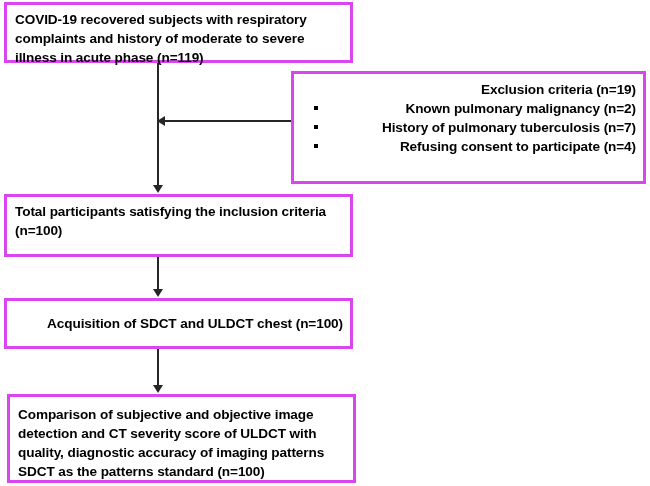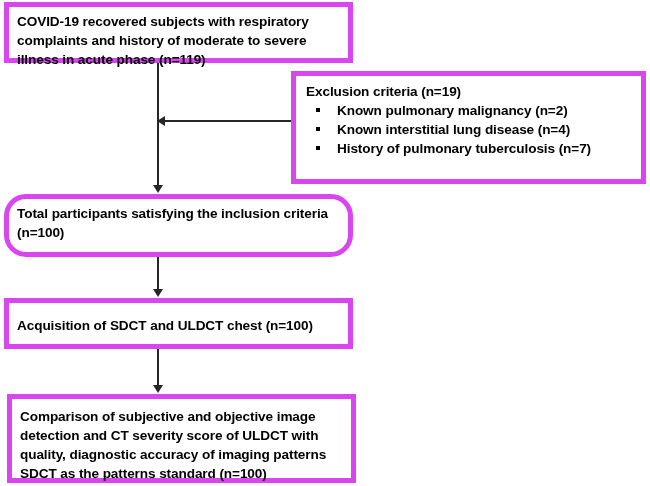--- a/index.html
+++ b/index.html
@@ -11,40 +11,40 @@
     position: relative;
     width: 650px;
     height: 486px;
     background: #ffffff;
     font-family: "Liberation Sans", sans-serif;
     overflow: hidden;
   }
   .box {
     position: absolute;
     box-sizing: border-box;
-    border: 5px solid #d946ef;
+    border: 3px solid #d946ef;
     background: #ffffff;
     color: #000000;
     font-weight: bold;
     font-size: 13.6px;
     line-height: 19px;
     letter-spacing: -0.1px;
   }
   .box-inner {
     padding: 5px 7px 4px 8px;
   }
   
   #box-enrolled   { left: 4px;   top: 2px;   width: 349px; height: 61px; }
   #box-exclusion  { left: 291px; top: 71px;  width: 355px; height: 113px; }
-  #box-total      { left: 4px;   top: 194px; width: 349px; height: 63px; border-radius: 22px; }
+  #box-total      { left: 4px;   top: 194px; width: 349px; height: 63px; }
   #box-acq        { left: 4px;   top: 298px; width: 349px; height: 51px; }
   #box-comparison { left: 7px;   top: 394px; width: 349px; height: 89px; }
 
-  #box-exclusion .box-inner { padding: 6px 7px 4px 10px; }
-  #box-acq .box-inner { padding: 13px 7px 4px 8px; }
+  #box-exclusion .box-inner { padding: 6px 7px 4px 10px; text-align: right; }
+  #box-acq .box-inner { padding: 13px 7px 4px 8px; text-align: right; }
   #box-comparison .box-inner { padding: 8px 7px 4px 8px; }
 
   
   ul.criteria {
     list-style: none;
     margin: 0;
     padding: 0;
   }
   ul.criteria li {
     position: relative;
@@ -115,22 +115,22 @@
   <div class="arrow-down" id="conn-1-arrow"></div>
 
   <div class="hline" id="conn-x-h"></div>
   <div class="arrow-left" id="conn-x-arrow"></div>
 
   <div class="box" id="box-exclusion">
     <div class="box-inner">
       <div>Exclusion criteria (n=19)</div>
       <ul class="criteria">
         <li><span class="bullet"></span><span>Known pulmonary malignancy (n=2)</span></li>
-        <li><span class="bullet"></span><span>Known interstitial lung disease (n=4)</span></li>
         <li><span class="bullet"></span><span>History of pulmonary tuberculosis (n=7)</span></li>
+        <li><span class="bullet"></span><span>Refusing consent to participate (n=4)</span></li>
       </ul>
     </div>
   </div>
 
   <div class="box" id="box-total">
     <div class="box-inner">
       <div>Total participants satisfying the inclusion criteria</div>
       <div>(n=100)</div>
     </div>
   </div>

